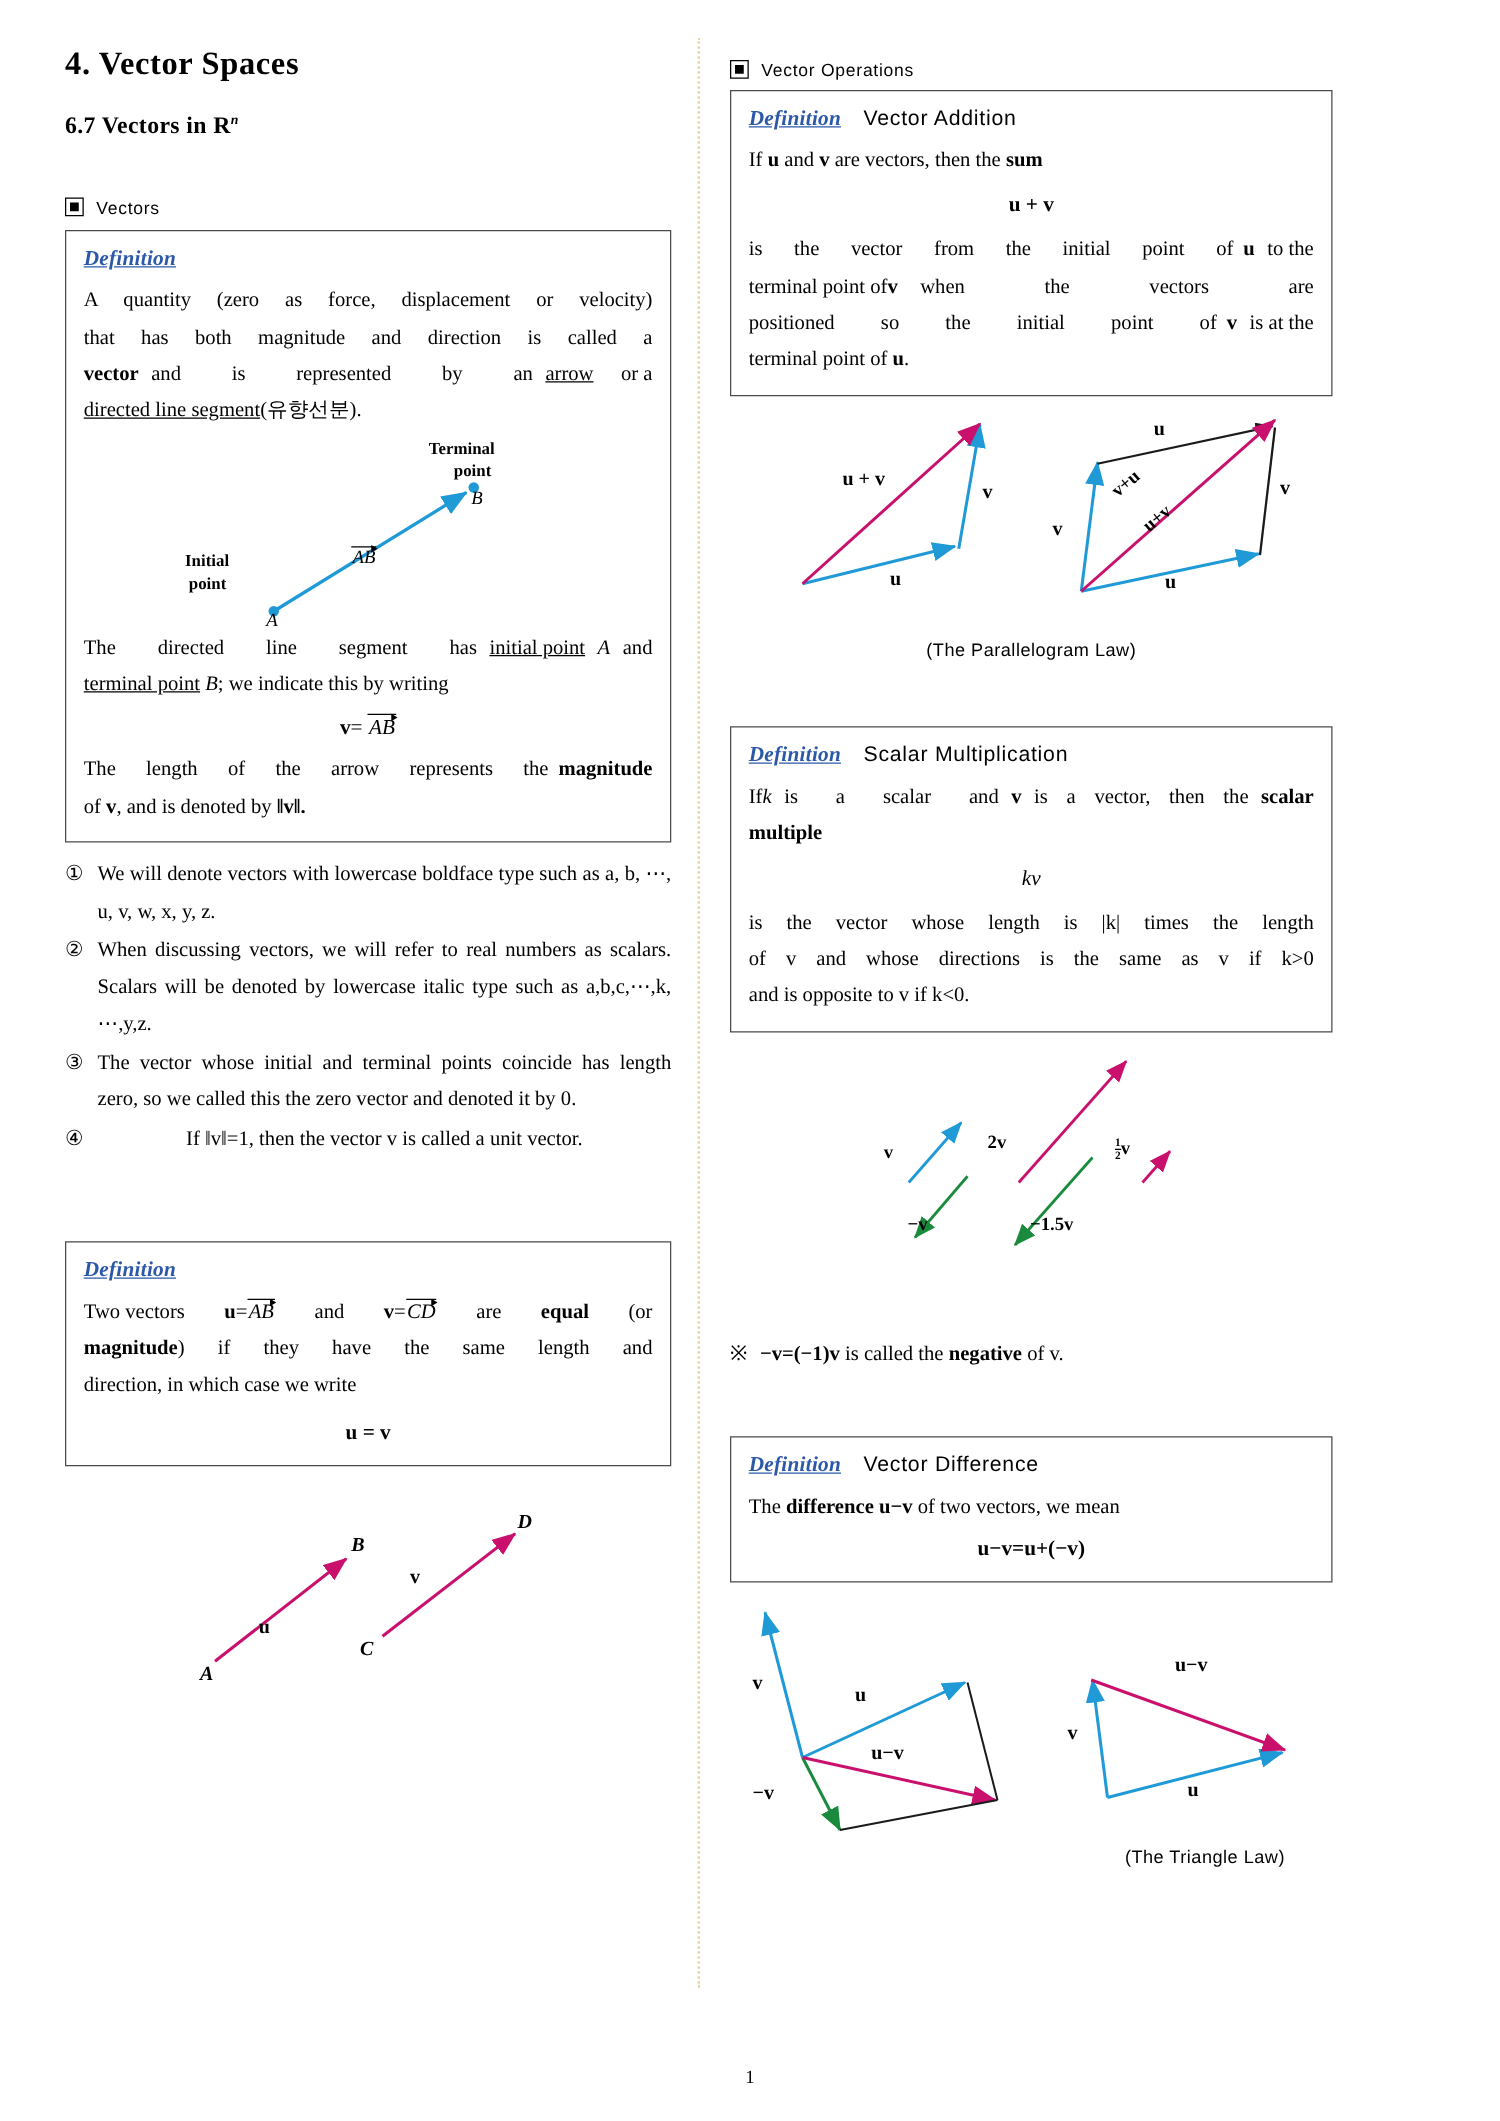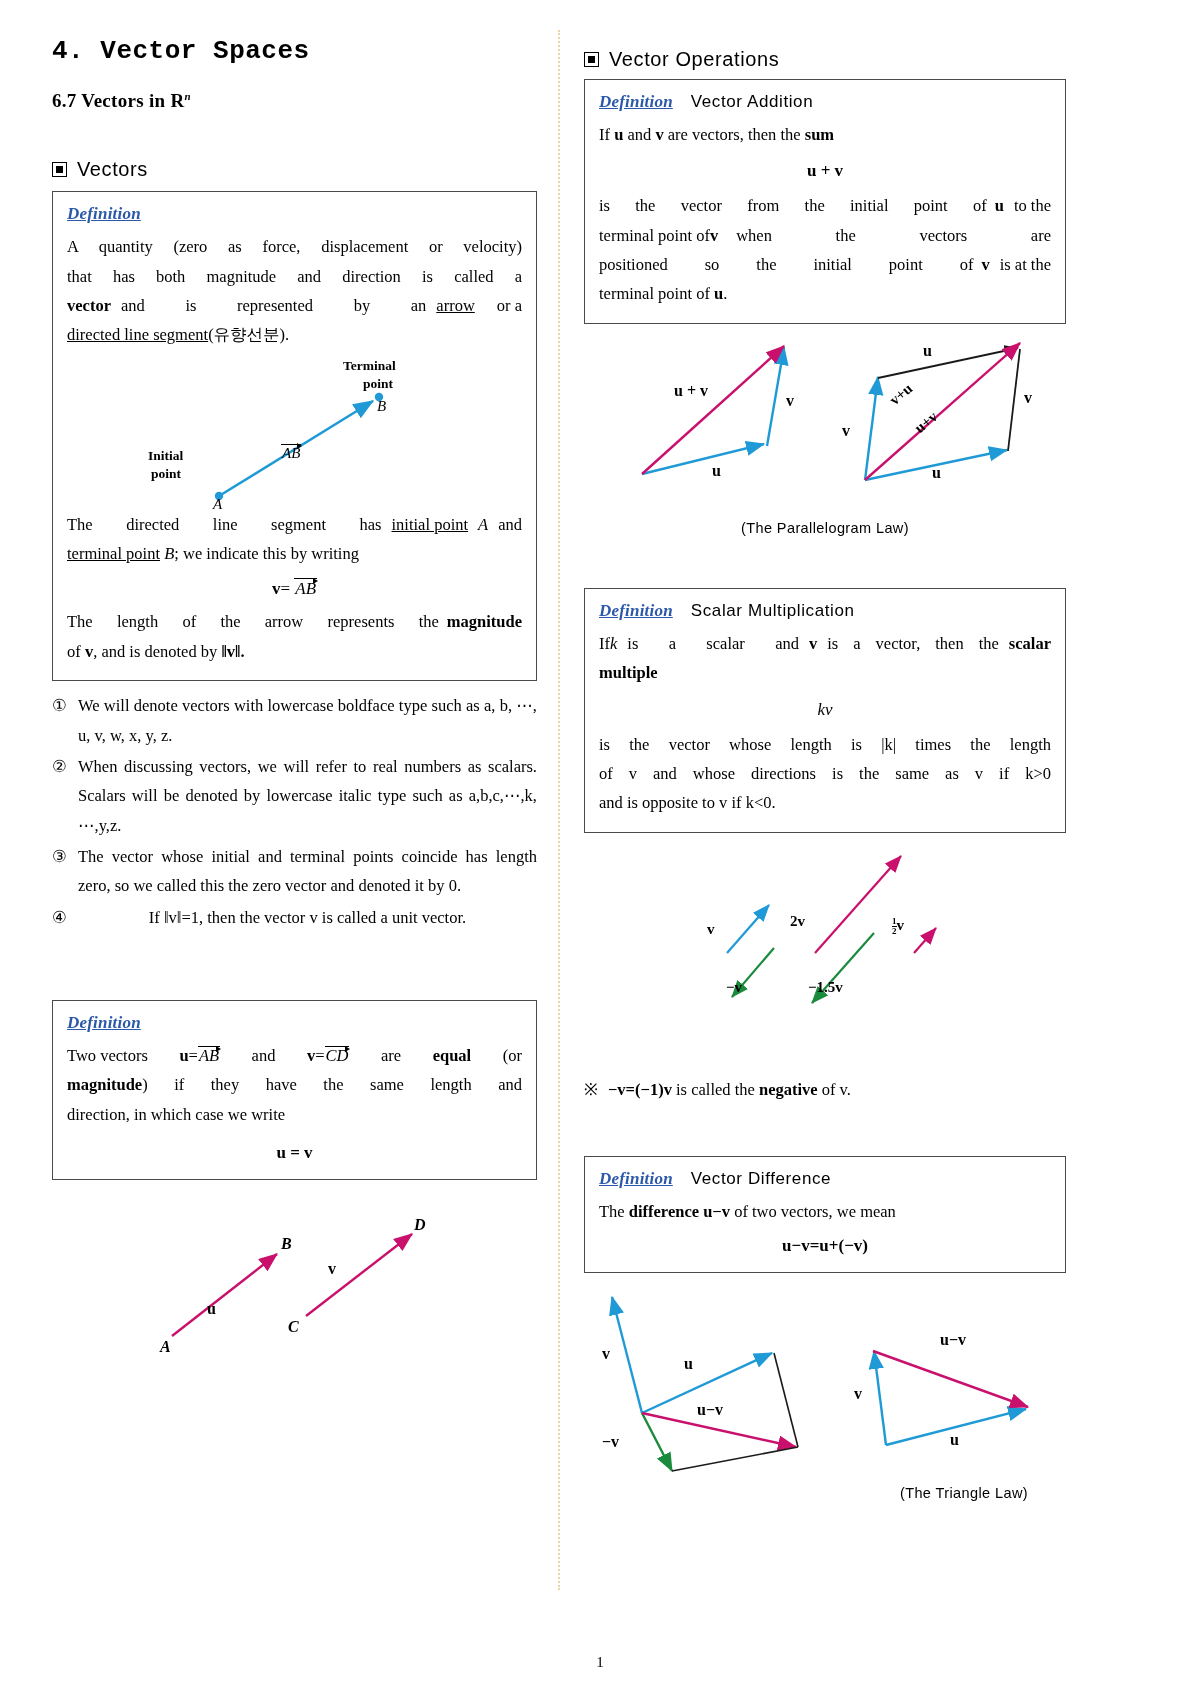--- a/index.html
+++ b/index.html
@@ -32,42 +32,42 @@
   
   .col {
     position: absolute;
     top: 0;
   }
   .col-left  { left: 52px;  width: 485px; }
   .col-right { left: 584px; width: 482px; }
 
   
   .h-chapter {
-    font-family: Liberation Mono, monospace;
+    font-family: Liberation Serif, serif;
     font-weight: bold;
     font-size: 26px;
     letter-spacing: 0.5px;
     margin: 0;
     padding: 0;
   }
   .h-section {
     font-weight: bold;
     font-size: 19px;
     margin: 0;
     padding: 0;
     letter-spacing: 0.3px;
   }
   .h-section .rn { font-family: "Liberation Serif", serif; }
   .h-section sup { font-size: 11px; font-style: italic; }
 
   .bullet-head {
     font-family: "Liberation Sans", "DejaVu Sans", sans-serif;
-    font-size: 20px;
+    font-size: 14px;
     display: flex;
-    align-items: center;
+    align-items: flex-start;
     gap: 10px;
     letter-spacing: 0.6px;
   }
   .sqicon {
     display: inline-block;
     width: 13px;
     height: 13px;
     border: 1px solid #000;
     position: relative;
     flex: none;
@@ -507,21 +507,21 @@
       </svg>
       <div class="figlabel bold" style="left:123px;top:78px;font-size:15px">v</div>
       <div class="figlabel bold" style="left:206px;top:70px;font-size:15px">2v</div>
       <div class="figlabel bold" style="left:308px;top:74px;font-size:15px">
         <span class="frac">
           <span class="top">1</span>
           <span class="bot">2</span>
         </span><span>v</span>
       </div>
       <div class="figlabel bold" style="left:142px;top:136px;font-size:15px">−v</div>
-      <div class="figlabel bold" style="left:224px;top:136px;font-size:15px">−1.5v</div>
+      <div class="figlabel bold" style="left:240px;top:136px;font-size:15px">−1.5v</div>
     </div>
 
     <div class="para" style="margin-top:17px;font-size:16.5px">
       <span>※</span>
       <span class="bold" style="margin-left:6px">−v=(−1)v</span>
       <span>is called the</span>
       <span class="bold">negative</span>
       <span>of v.</span>
     </div>
 

